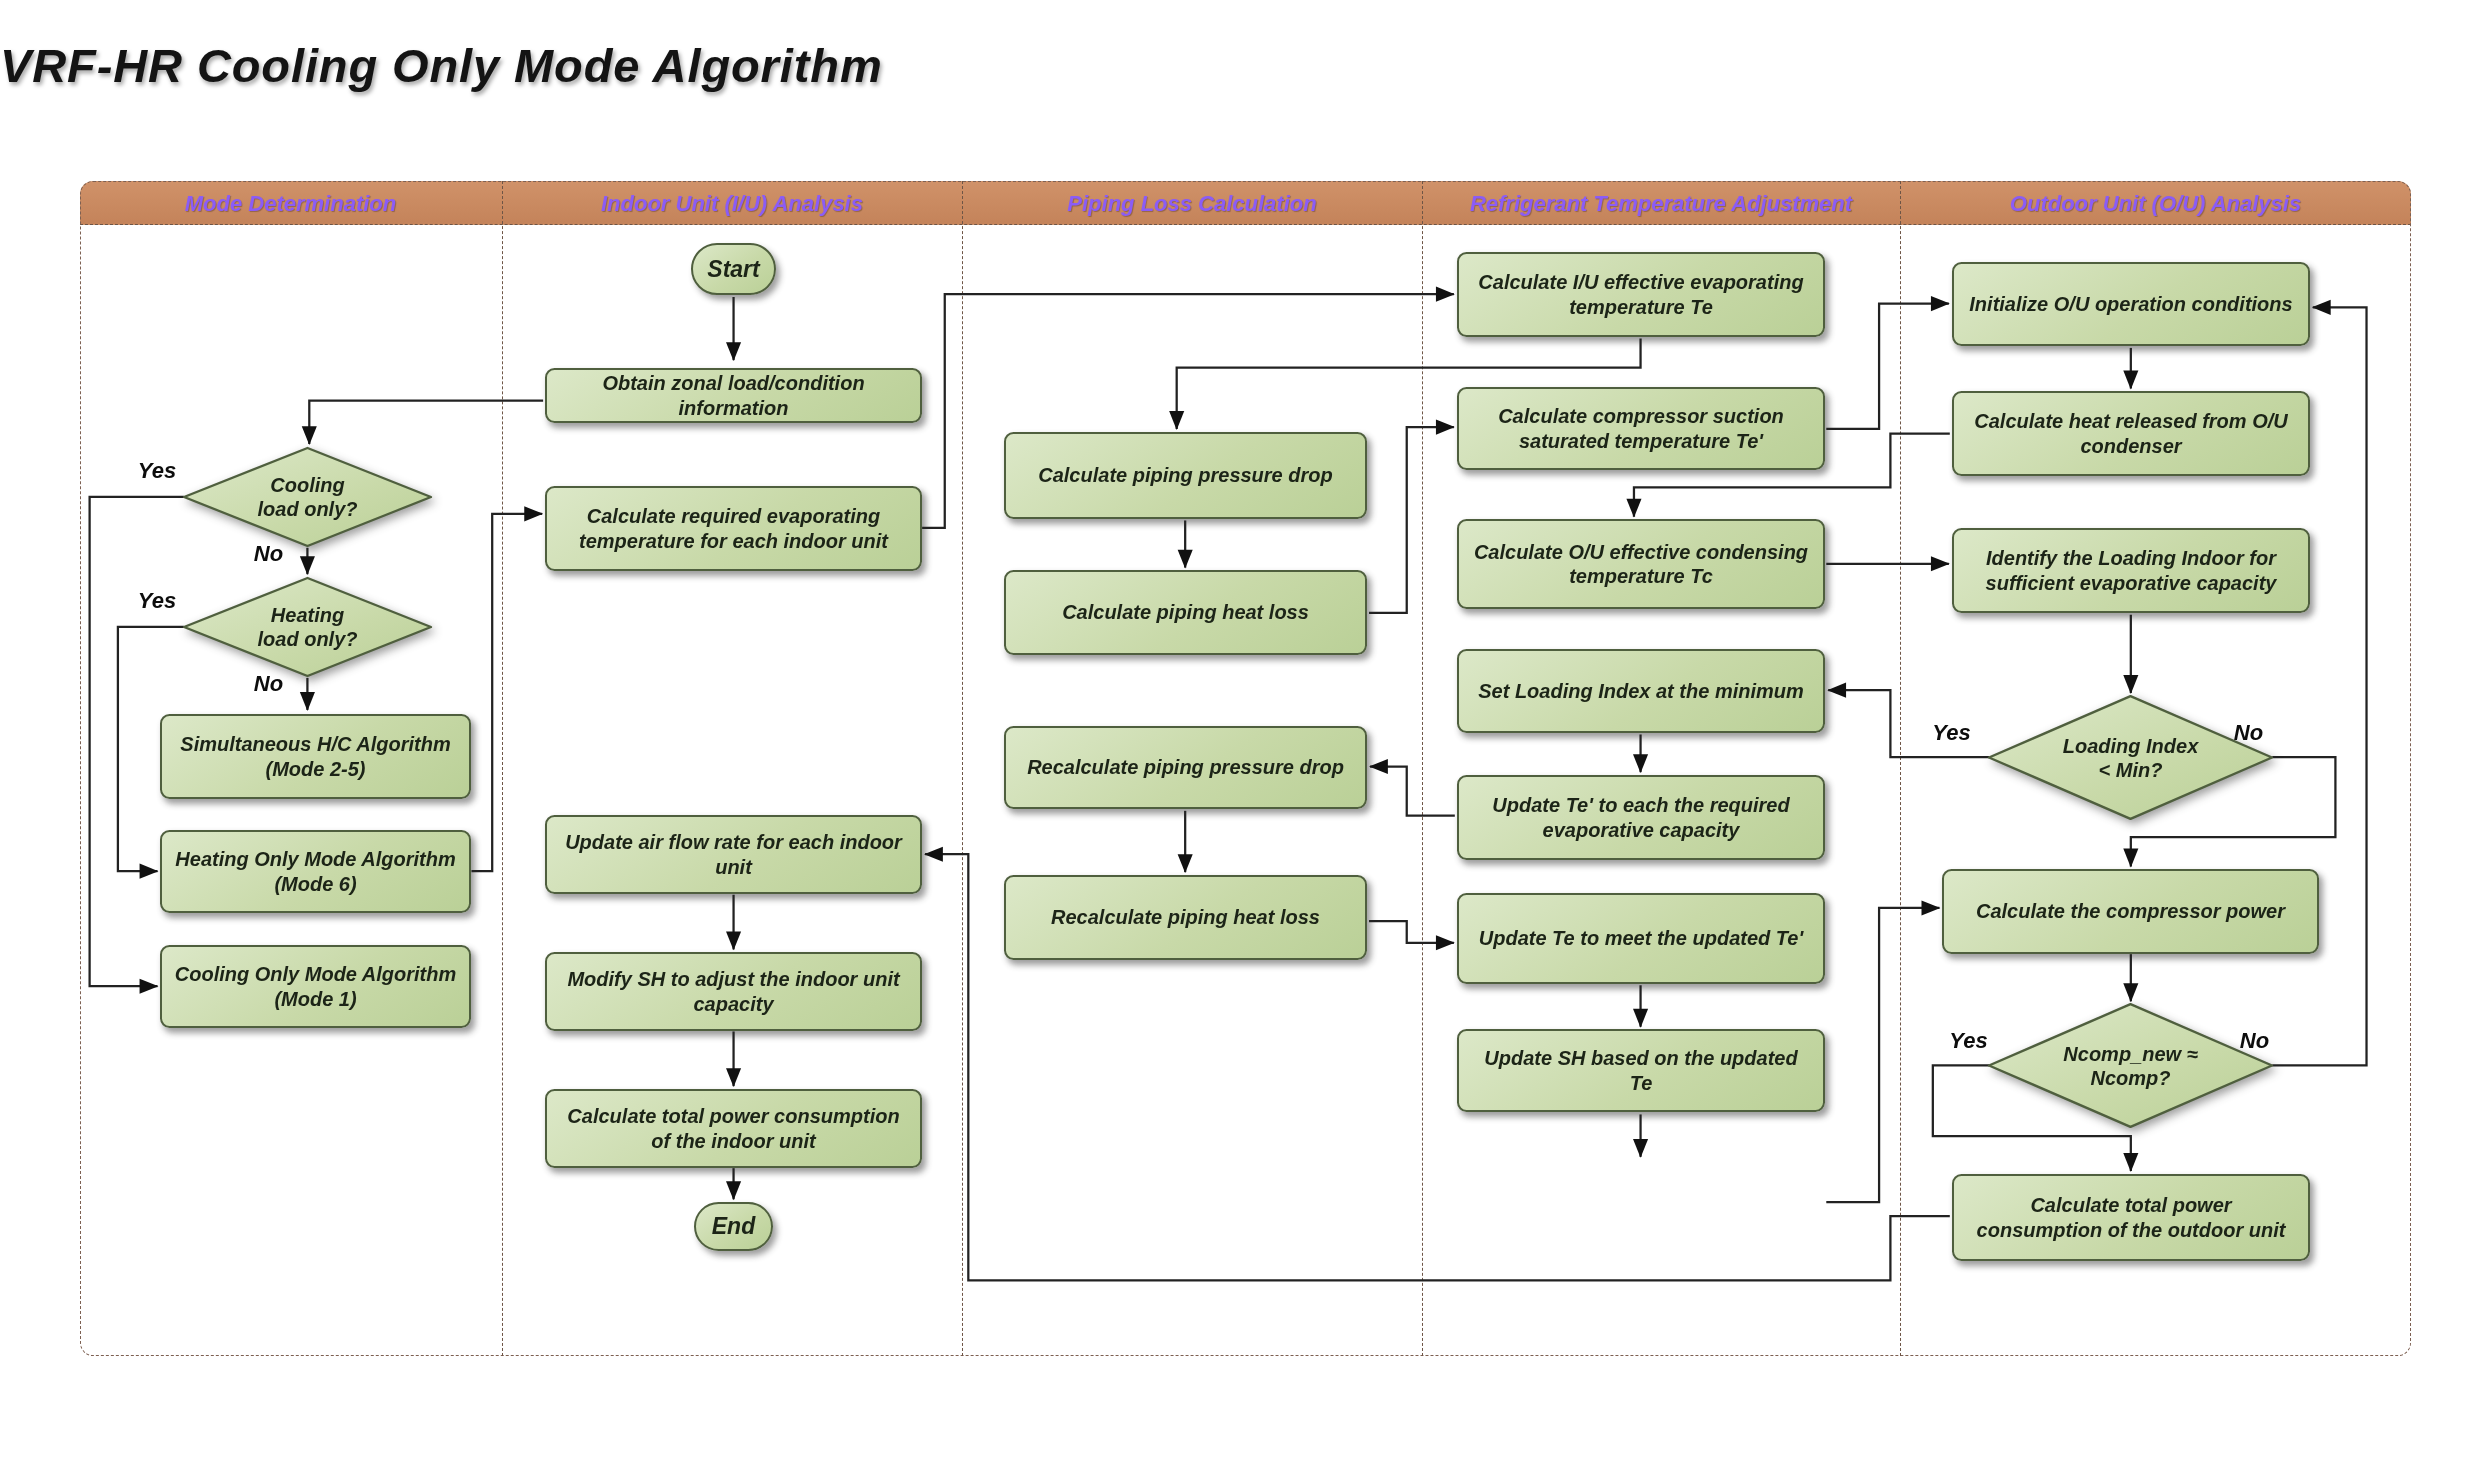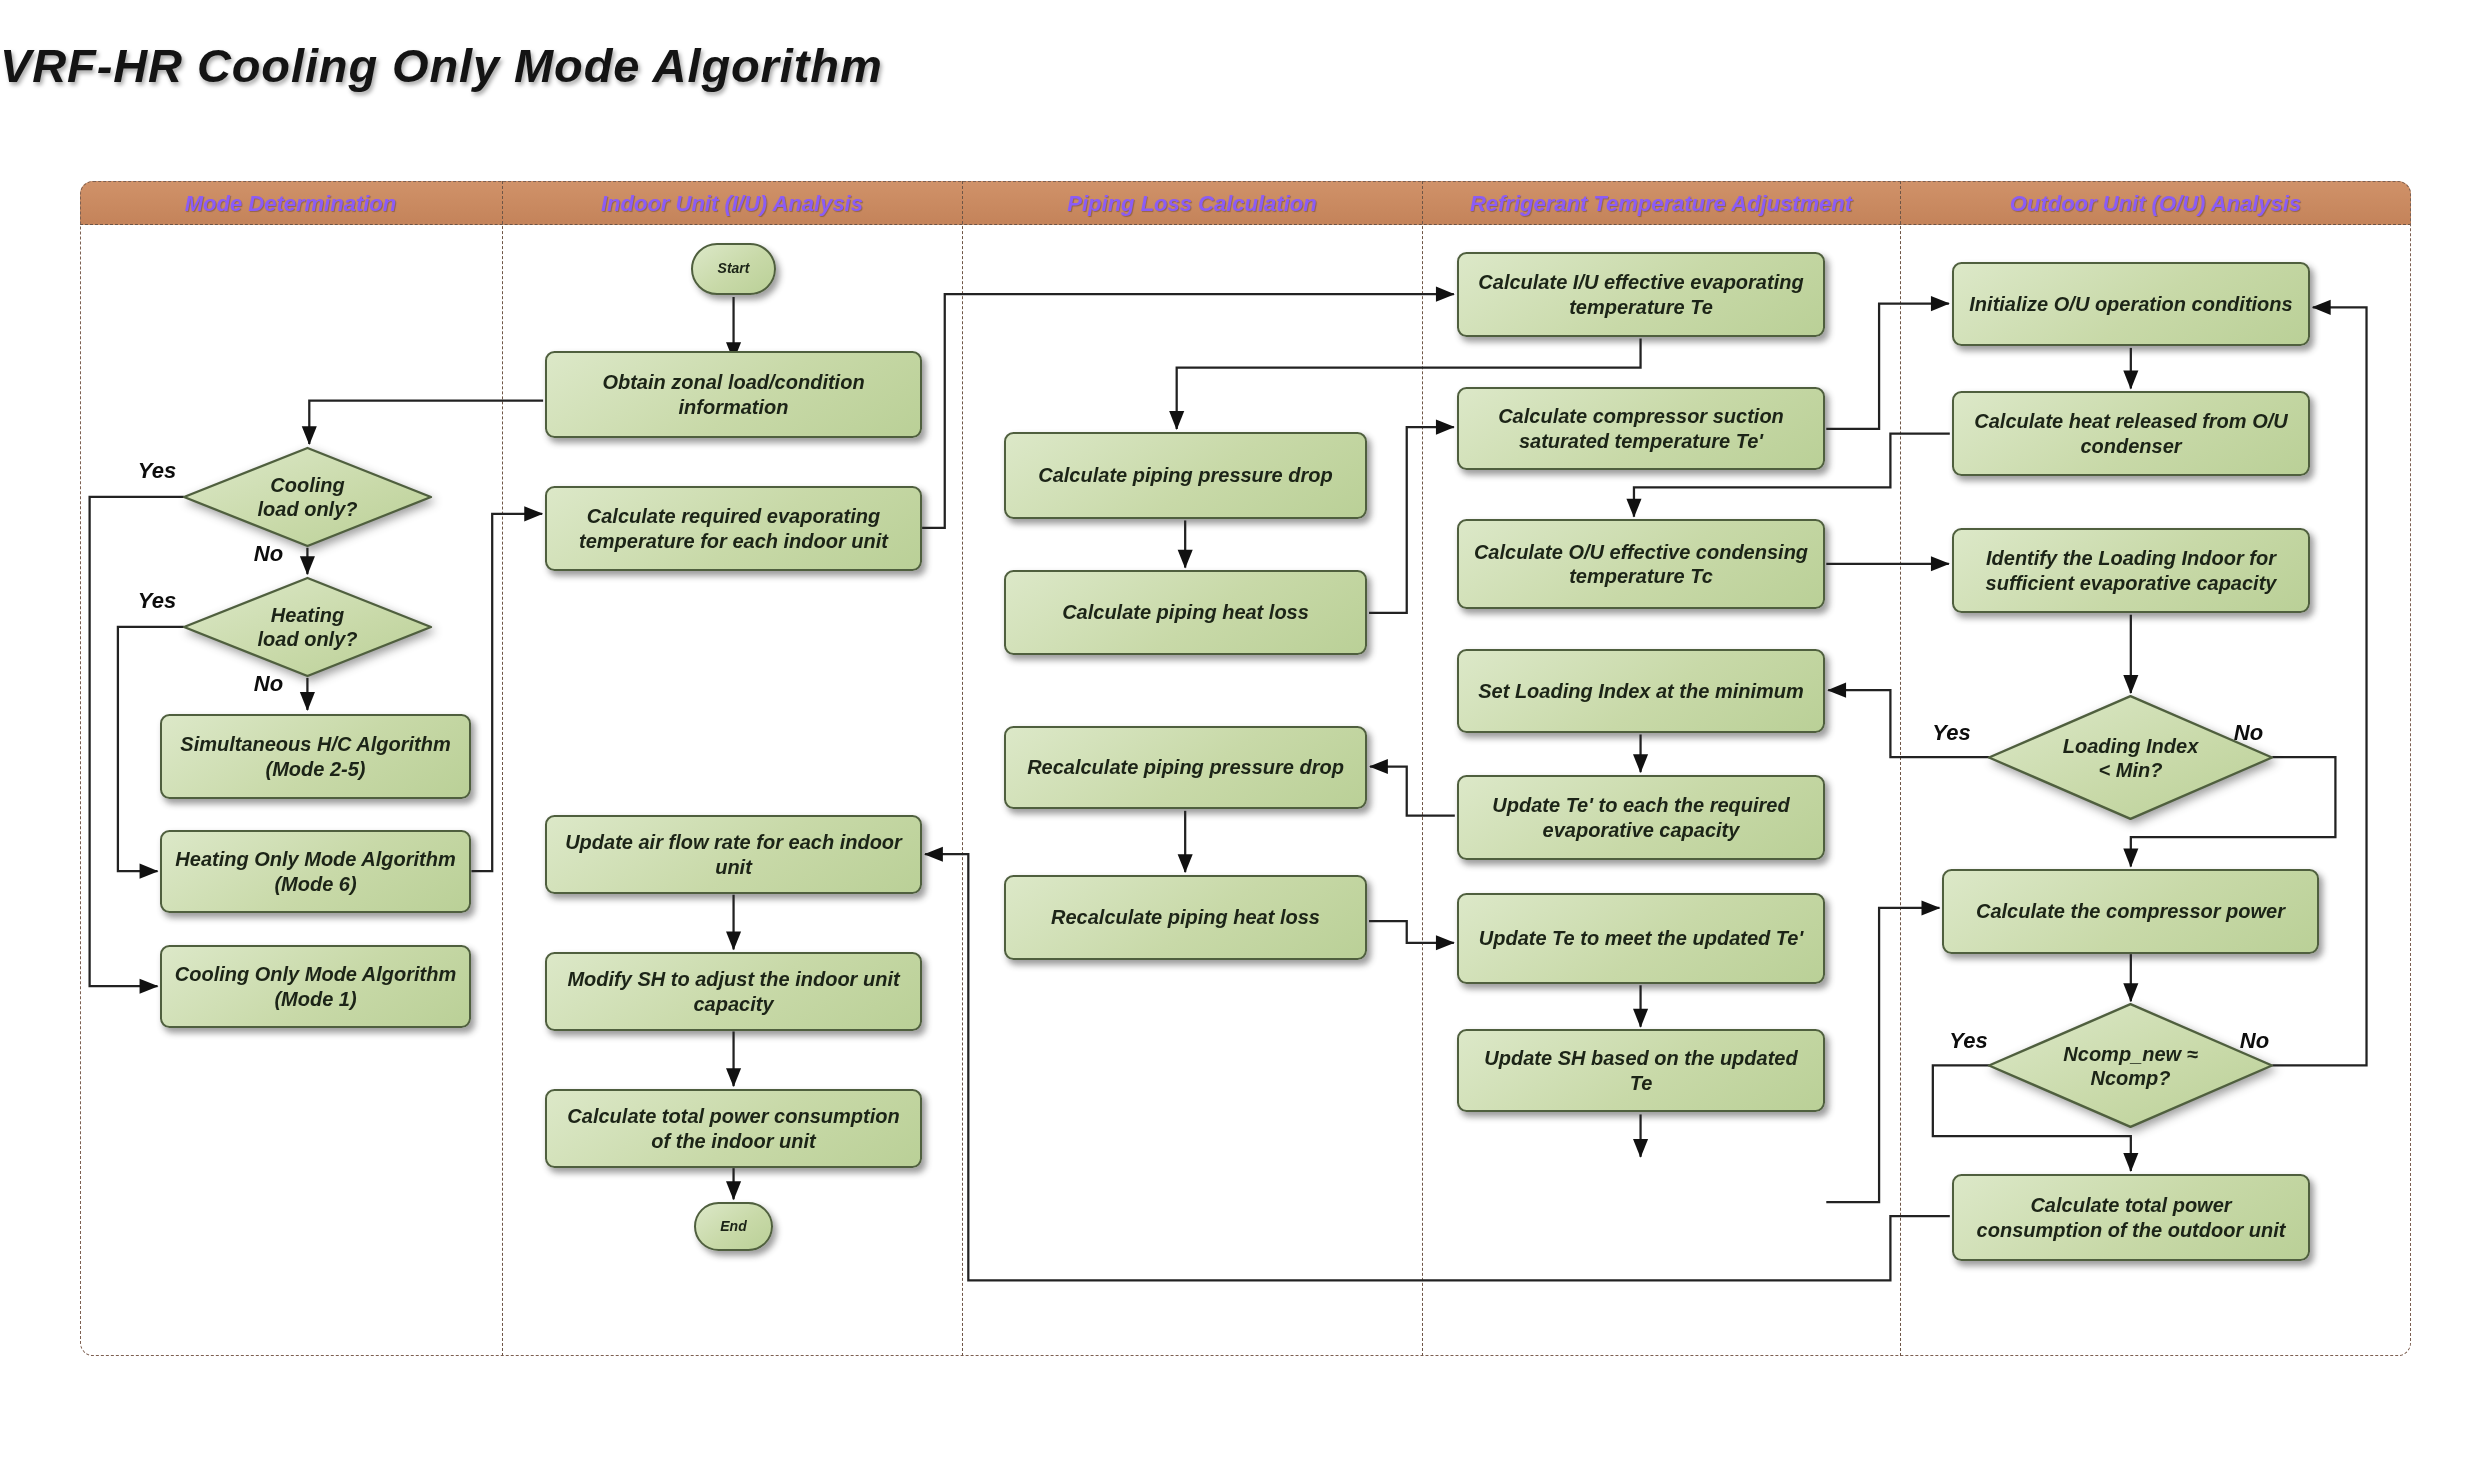--- a/index.html
+++ b/index.html
@@ -17,21 +17,21 @@
   .lane-title{position:absolute;top:185px;height:38px;display:flex;align-items:center;justify-content:center;
          font:italic bold 22px/1 "Liberation Sans",sans-serif;color:#8b5cf6;z-index:3;
          text-shadow:0.9px 0.9px 0.9px rgba(0,0,0,0.25);}
   #edges{position:absolute;left:0;top:0;z-index:3;}
   .node{position:absolute;box-sizing:border-box;z-index:4;
         background:linear-gradient(145deg,#dce8c8,#c8d9a8 55%,#bad097);
         border:2.4px solid #4f5f3e;border-radius:9.4px;padding:3.8px 11.3px;
         display:flex;align-items:center;justify-content:center;text-align:center;
         font:italic bold 20px/1.22 "Liberation Sans",sans-serif;color:#1c2417;
         box-shadow:3.8px 4.7px 6.6px rgba(40,40,40,0.45);}
-  .capsule{border-radius:26.4px;font-size:14px;}
+  .capsule{border-radius:26.4px;font-size:23px;}
   .diamond{position:absolute;z-index:4;}
   .diamond svg{position:absolute;left:0;top:0;overflow:visible;
         filter:drop-shadow(3.8px 4.7px 4.7px rgba(40,40,40,0.45));}
   .diamond .dlabel{position:absolute;left:0;top:0;width:100%;height:100%;
         display:flex;align-items:center;justify-content:center;text-align:center;
         font:italic bold 20px/1.2 "Liberation Sans",sans-serif;color:#1c2417;}
   .edge-label{position:absolute;z-index:4;font:italic bold 22px/1 "Liberation Sans",sans-serif;
         color:#0d0d0d;text-align:center;}
 </style>
 </head>
@@ -116,21 +116,21 @@
       </svg>
     <div class="dlabel">
         <span style="width:113px">Heating load only?</span>
       </div>
   </div>
   <div class="node" style="left:160px;top:714px;width:311px;height:85px">Simultaneous H/C Algorithm (Mode 2-5)</div>
   <div class="node" style="left:160px;top:830px;width:311px;height:83px">Heating Only Mode Algorithm (Mode 6)</div>
   <div class="node" style="left:160px;top:945px;width:311px;height:83px">Cooling Only Mode Algorithm (Mode 1)</div>
 
   <div class="node capsule" style="left:691px;top:243px;width:85px;height:52px">Start</div>
-  <div class="node" style="left:545px;top:351px;width:377px;height:87px">Obtain zonal load/condition information</div>
+  <div class="node" style="left:545px;top:368px;width:377px;height:55px">Obtain zonal load/condition information</div>
   <div class="node" style="left:545px;top:486px;width:377px;height:85px">Calculate required evaporating temperature for each indoor unit</div>
   <div class="node" style="left:545px;top:815px;width:377px;height:79px">Update air flow rate for each indoor unit</div>
   <div class="node" style="left:545px;top:952px;width:377px;height:79px">Modify SH to adjust the indoor unit capacity</div>
   <div class="node" style="left:545px;top:1089px;width:377px;height:79px">Calculate total power consumption of the indoor unit</div>
   <div class="node capsule" style="left:694px;top:1202px;width:79px;height:49px">End</div>
 
   <div class="node" style="left:1004px;top:432px;width:363px;height:87px">Calculate piping pressure drop</div>
   <div class="node" style="left:1004px;top:570px;width:363px;height:85px">Calculate piping heat loss</div>
   <div class="node" style="left:1004px;top:726px;width:363px;height:83px">Recalculate piping pressure drop</div>
   <div class="node" style="left:1004px;top:875px;width:363px;height:85px">Recalculate piping heat loss</div>

